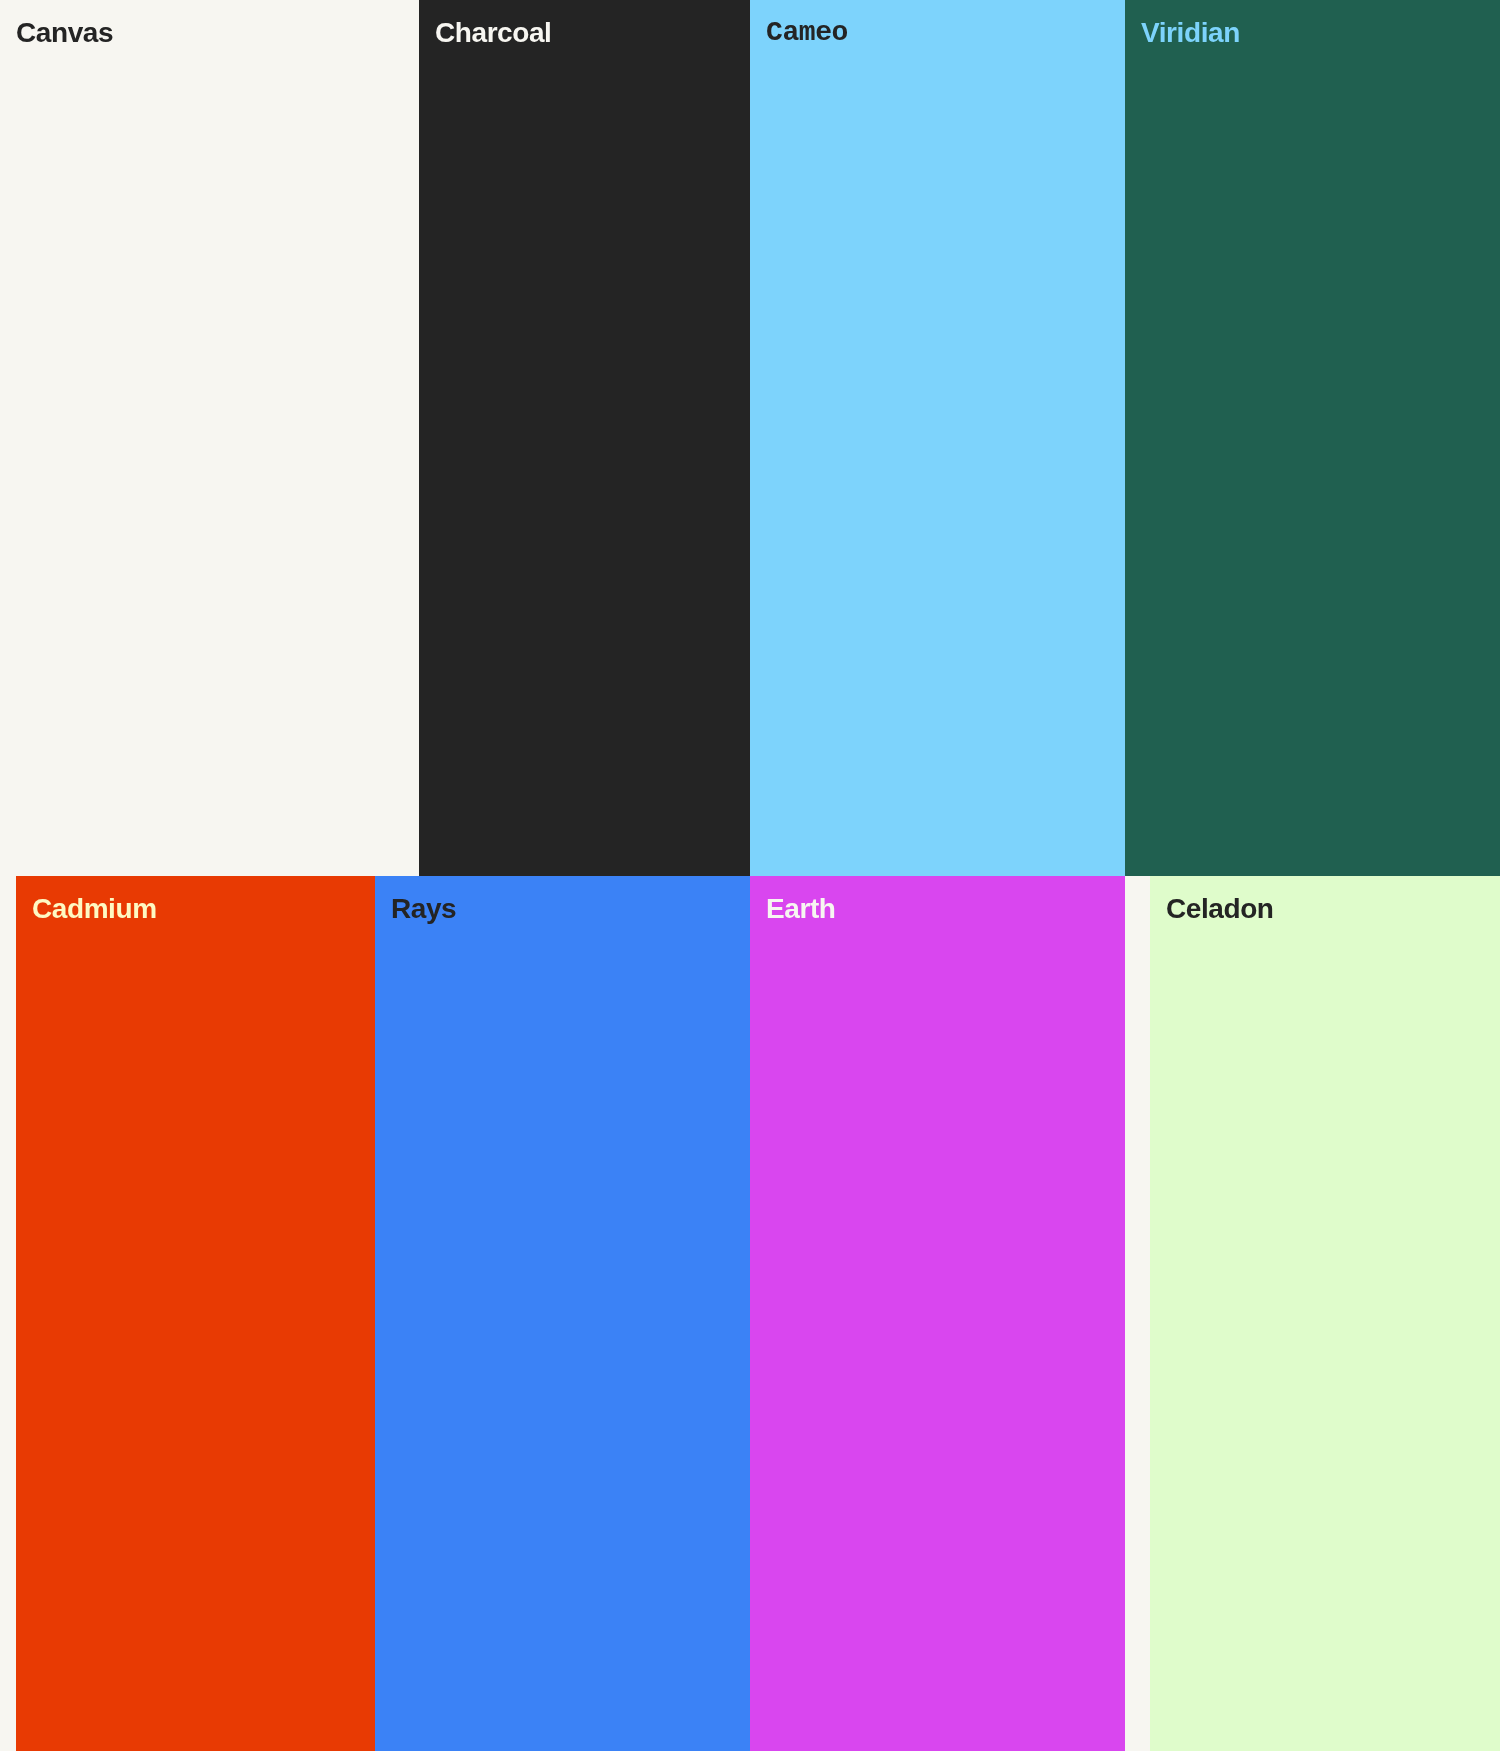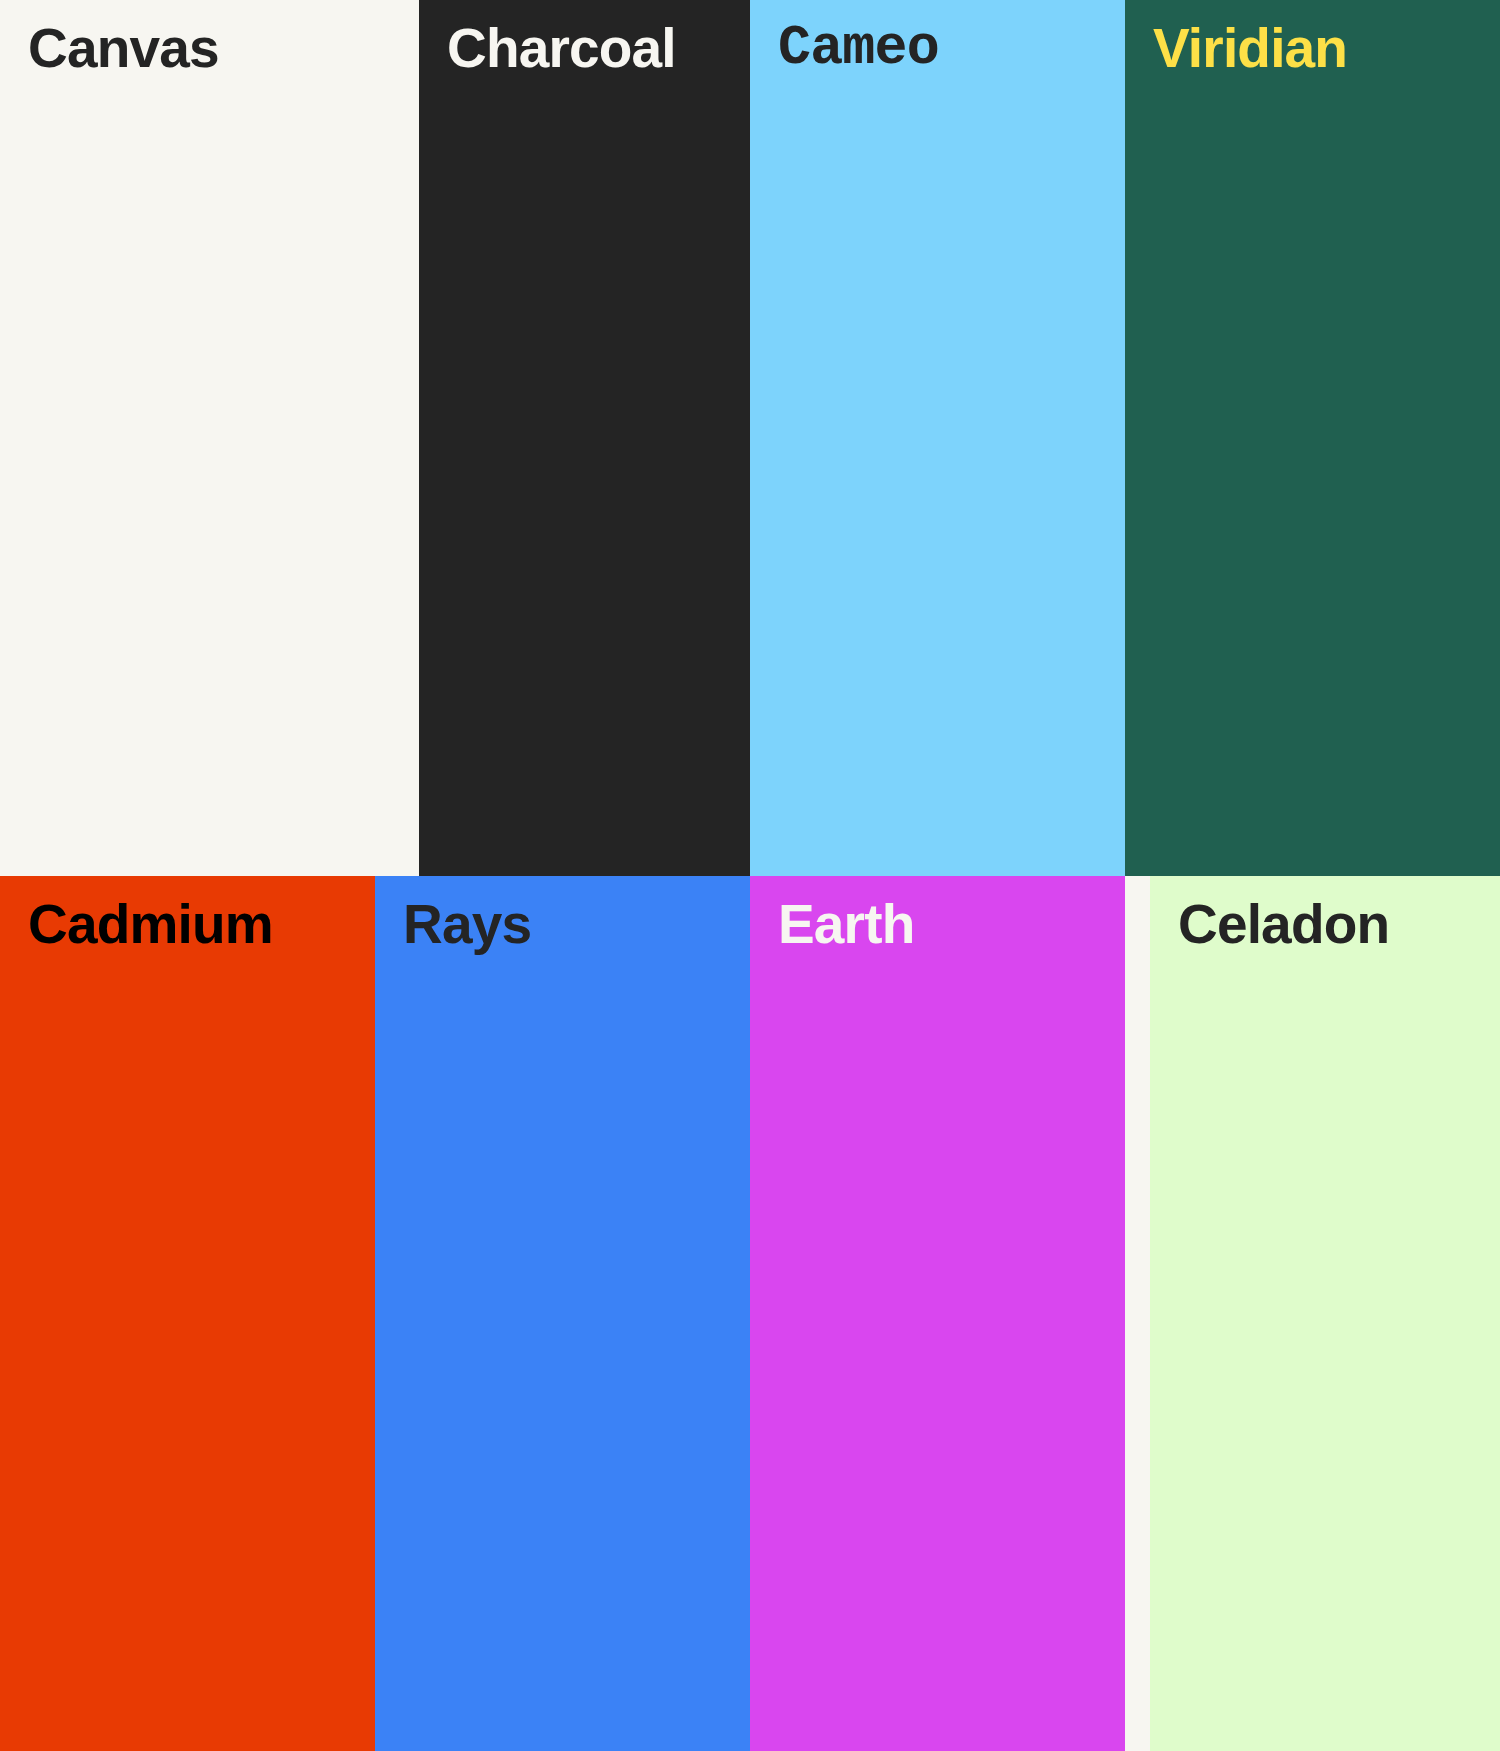--- a/index.html
+++ b/index.html
@@ -21,22 +21,22 @@
     overflow: hidden;
   }
   .swatch {
     position: relative;
     display: block;
     overflow: hidden;
   }
   .swatch-label {
     position: absolute;
     top: 17px;
-    left: 28px;
-    font-size: 55px;
+    left: 16px;
+    font-size: 28px;
     line-height: 1.15;
     font-weight: 700;
     letter-spacing: -0.015em;
     white-space: nowrap;
   }
 </style>
 </head>
 <body>
 
 <div class="palette">
@@ -46,25 +46,25 @@
   </div>
 
   <div class="swatch" style="background-color: rgb(36, 36, 36); color: rgb(247, 246, 241); margin-left: 44px;">
     <span class="swatch-label">Charcoal</span>
   </div>
 
   <div class="swatch" style="background-color: #7dd3fc; color: rgb(36, 36, 36); font-family: Liberation Mono, monospace;">
     <span class="swatch-label">Cameo</span>
   </div>
 
-  <div class="swatch" style="background-color: rgb(32, 96, 80); color: #fde047;">
+  <div class="swatch" style="background-color: rgb(32, 96, 80); color: #7dd3fc;">
     <span class="swatch-label">Viridian</span>
   </div>
 
-  <div class="swatch" style="background-color: rgb(232, 58, 3); color: #000000;">
+  <div class="swatch" style="background-color: rgb(232, 58, 3); color: #fef9c3; margin-left: 16px;">
     <span class="swatch-label">Cadmium</span>
   </div>
 
   <div class="swatch" style="background-color: #3b82f6; color: rgb(36, 36, 36);">
     <span class="swatch-label">Rays</span>
   </div>
 
   <div class="swatch" style="background-color: #d946ef; color: rgb(247, 246, 241);">
     <span class="swatch-label">Earth</span>
   </div>

